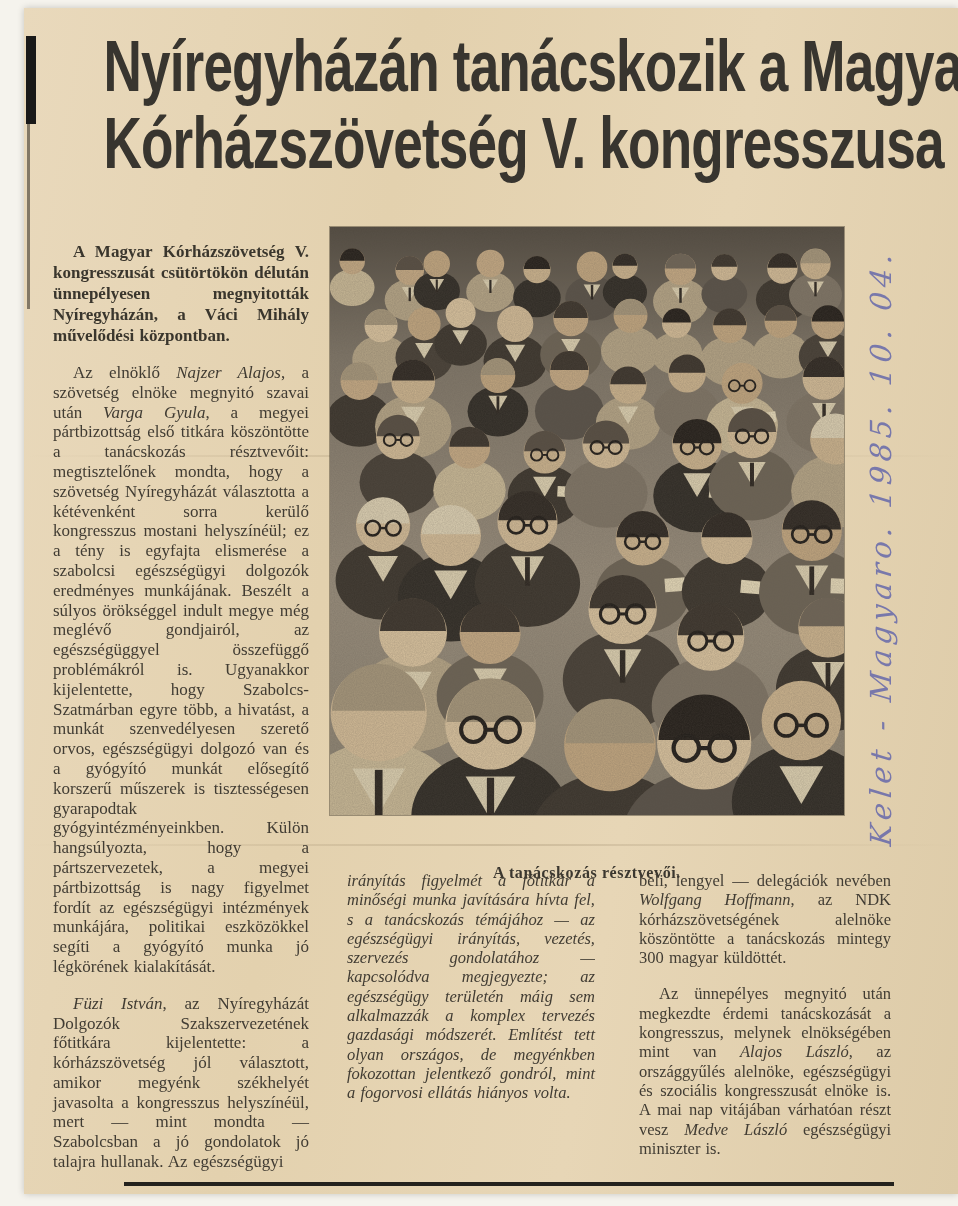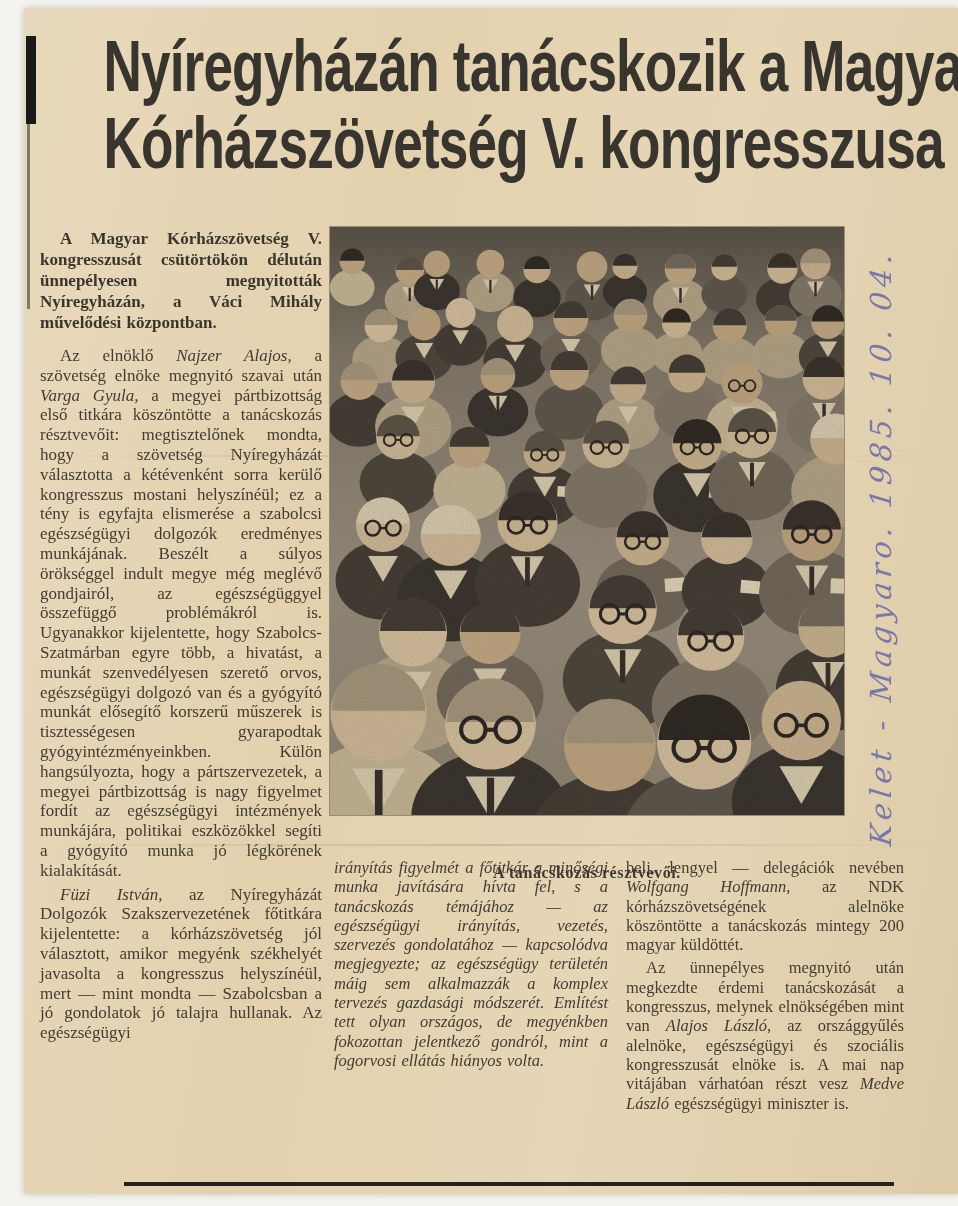--- a/index.html
+++ b/index.html
@@ -23,21 +23,21 @@
     font-family:"Liberation Sans",sans-serif;font-weight:bold;color:#38352f;
   }
   .headline .hl{
     display:block;font-size:64px;line-height:77px;letter-spacing:-1px;white-space:nowrap;
     transform:scale(.83,1.14);transform-origin:50% 50%;
   }
   .col{
     position:absolute;text-align:justify;color:#413c33;
     font-size:17px;line-height:19.8px;word-spacing:1px;
   }
-  .col p{margin:4px;text-indent:20px;}
+  .col p{margin:17px;text-indent:20px;}
   .col p.noindent{text-indent:0;}
   .col p.lead{font-weight:bold;margin-bottom:13px;line-height:21px;color:#3a362d;}
   .it{font-style:italic;}
   .col-left{left:12px;top:216px;width:290px;height:952px;overflow:hidden;}
   .col-mid{left:306px;top:846px;width:282px;height:326px;overflow:hidden;font-size:16.5px;line-height:19.3px;font-style:italic;}
   .col-right{left:598px;top:846px;width:286px;height:326px;overflow:hidden;font-size:16.5px;line-height:19.3px;}
   .photo{
     position:absolute;left:306px;top:219px;width:514px;height:588px;
     outline:1px solid rgba(40,35,25,.4);background:#8d8374;
   }
@@ -339,20 +339,20 @@
       <rect width="514" height="588" filter="url(#grain)"></rect>
     </svg>
   </div>
 
   <div class="caption">A tanácskozás résztvevői.</div>
 
   <div class="col col-mid">
       <p class="noindent"><span>irányítás figyelmét a főtitkár a minőségi munka javítására hívta fel, s a tanácskozás témájához — az egészségügyi irányítás, vezetés, szervezés gondolatához — kapcsolódva megjegyezte; az egészségügy területén máig sem alkalmazzák a komplex tervezés gazdasági módszerét. Említést tett olyan országos, de megyénkben fokozottan jelentkező gondról, mint a fogorvosi ellátás hiányos volta.</span></p>
     </div>
   <div class="col col-right">
-      <p class="noindent"><span>beli, lengyel — delegációk nevében </span><span class="it">Wolfgang Hoffmann</span><span>, az NDK kórházszövetségének alelnöke köszöntötte a tanácskozás mintegy 200 magyar küldöttét.</span></p>
+      <p class="noindent"><span>beli, lengyel — delegációk nevében </span><span class="it">Wolfgang Hoffmann</span><span>, az NDK kórházszövetségének alelnöke köszöntötte a tanácskozás mintegy 300 magyar küldöttét.</span></p>
       <p><span>Az ünnepélyes megnyitó után megkezdte érdemi tanácskozását a kongresszus, melynek elnökségében mint van </span><span class="it">Alajos László</span><span>, az országgyűlés alelnöke, egészségügyi és szociális kongresszusát elnöke is. A mai nap vitájában várhatóan részt vesz </span><span class="it">Medve László</span><span> egészségügyi miniszter is.</span></p>
     </div>
 
   <div class="bottom-rule"></div>
 </div>
 
 <div class="annotation">Kelet - Magyaro. 1985. 10. 04.</div>
 
 </body></html>

